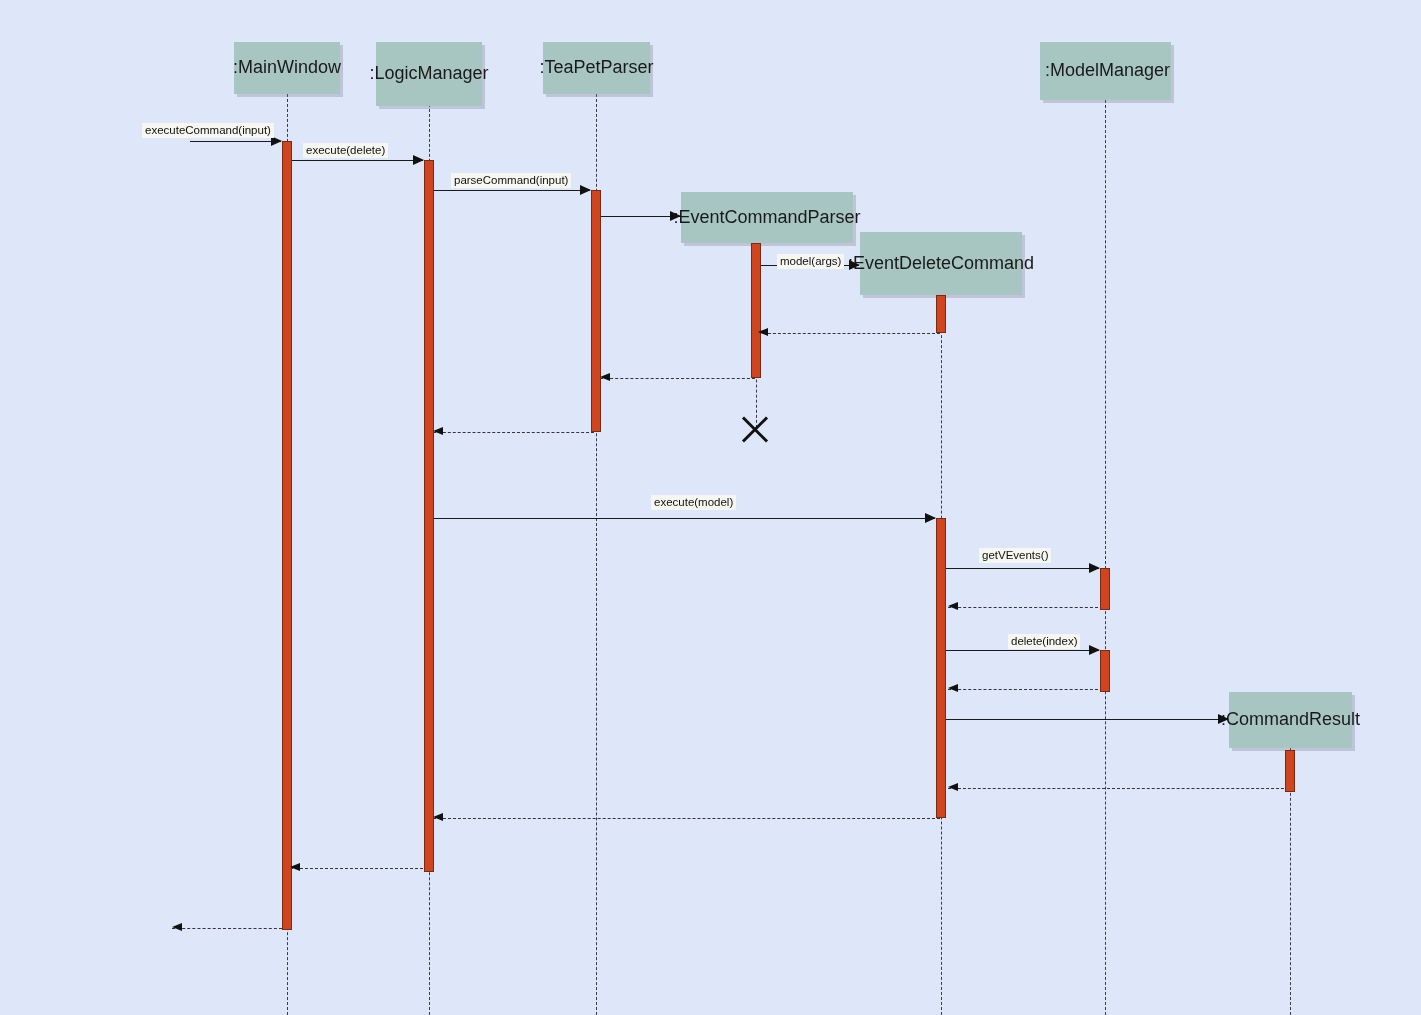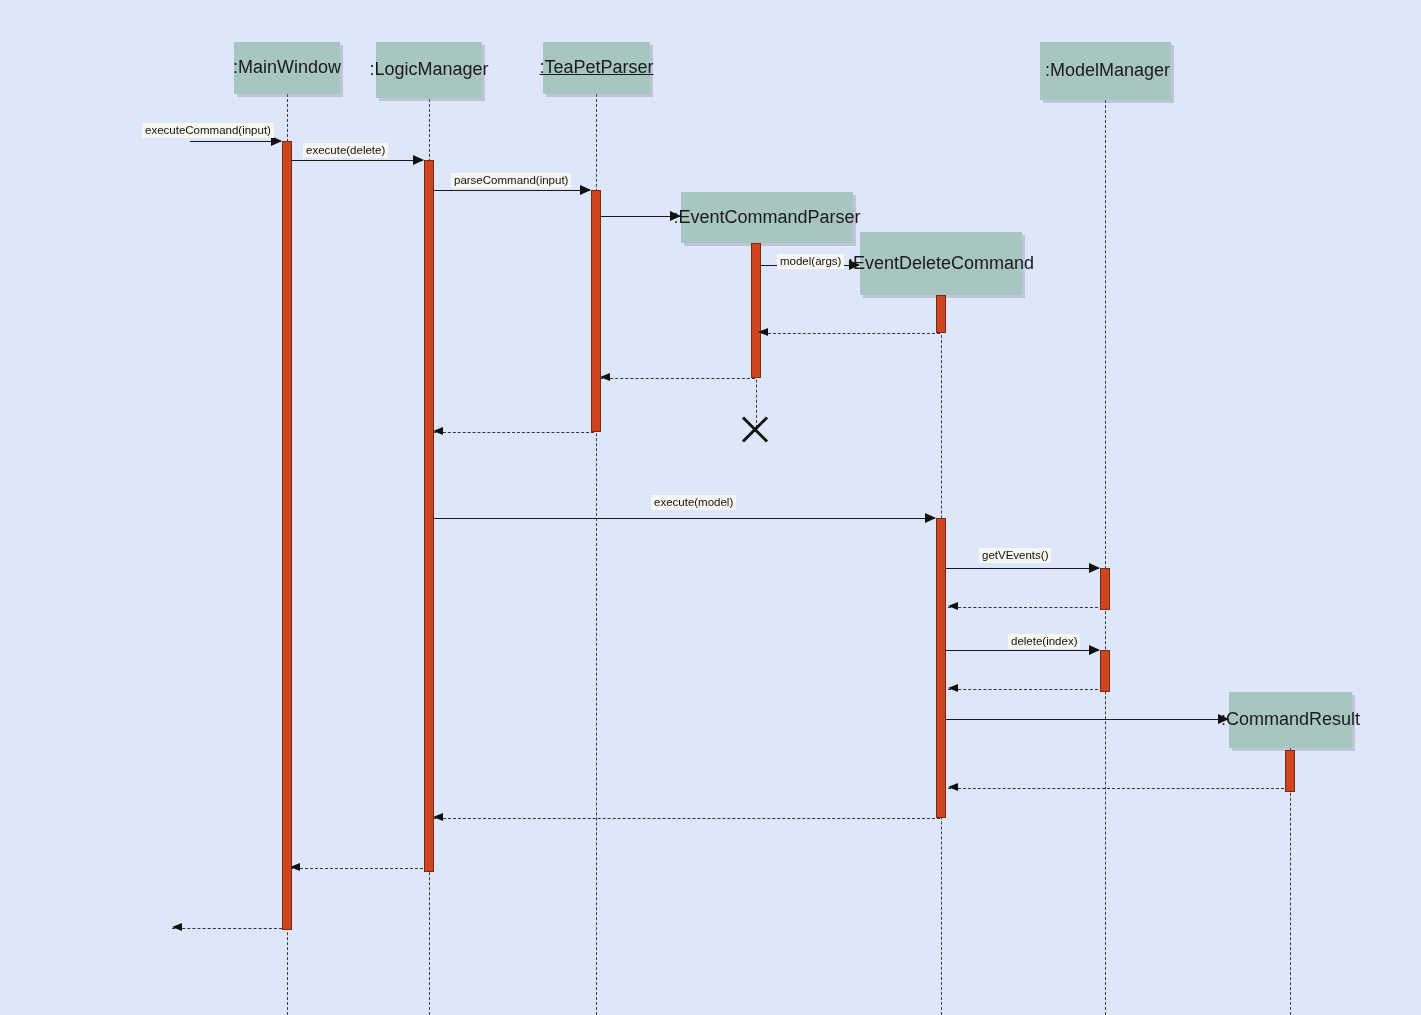--- a/index.html
+++ b/index.html
@@ -165,24 +165,24 @@
       <div class="activation" style="left: 936px; top: 295px; height: 38px;"></div>
       <div class="activation" style="left: 936px; top: 518px; height: 300px;"></div>
       <div class="activation" style="left: 1100px; top: 568px; height: 42px;"></div>
       <div class="activation" style="left: 1100px; top: 650px; height: 42px;"></div>
       <div class="activation" style="left: 1285px; top: 750px; height: 42px;"></div>
     </div>
   <div id="participants-layer">
       <div class="participant" style="left: 234px; top: 42px; width: 106px; height: 52px;">
         <span>:MainWindow</span>
       </div>
-      <div class="participant" style="left: 376px; top: 42px; width: 106px; height: 56px;">
+      <div class="participant" style="left: 376px; top: 42px; width: 106px; height: 64px;">
         <span>:LogicManager</span>
       </div>
-      <div class="participant" style="left: 543px; top: 42px; width: 107px; height: 52px; text-decoration: underline;">
+      <div class="participant" style="left: 543px; top: 42px; width: 107px; height: 52px;">
         <span>:TeaPetParser</span>
       </div>
       <div class="participant" style="left: 681px; top: 192px; width: 172px; height: 51px;">
         <span>:EventCommandParser</span>
       </div>
       <div class="participant" style="left: 860px; top: 232px; width: 162px; height: 63px;">
         <span>:EventDeleteCommand</span>
       </div>
       <div class="participant" style="left: 1040px; top: 42px; width: 131px; height: 58px; justify-content: flex-end;">
         <span>:ModelManager</span>

